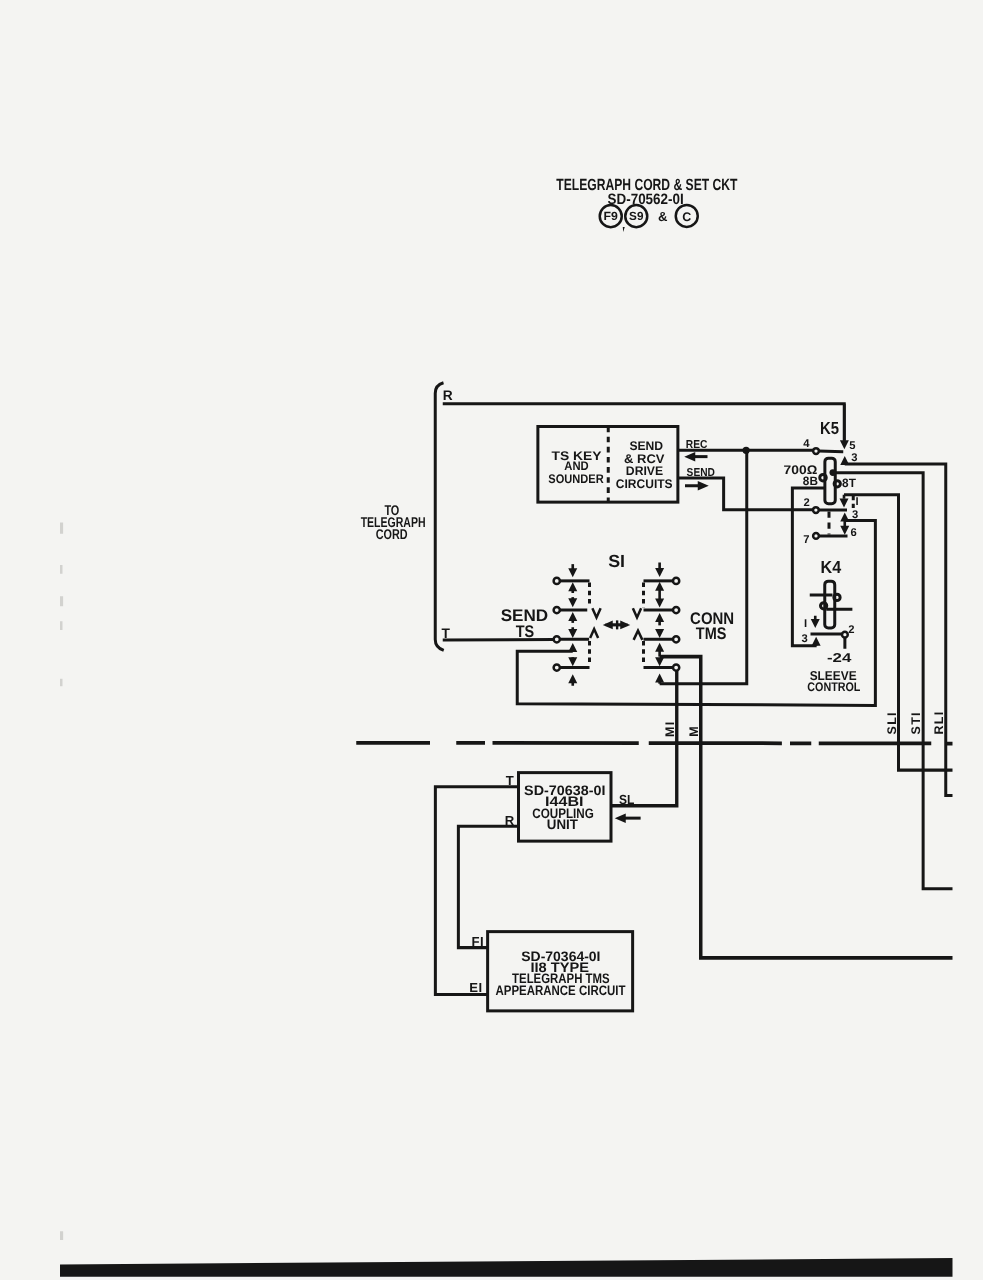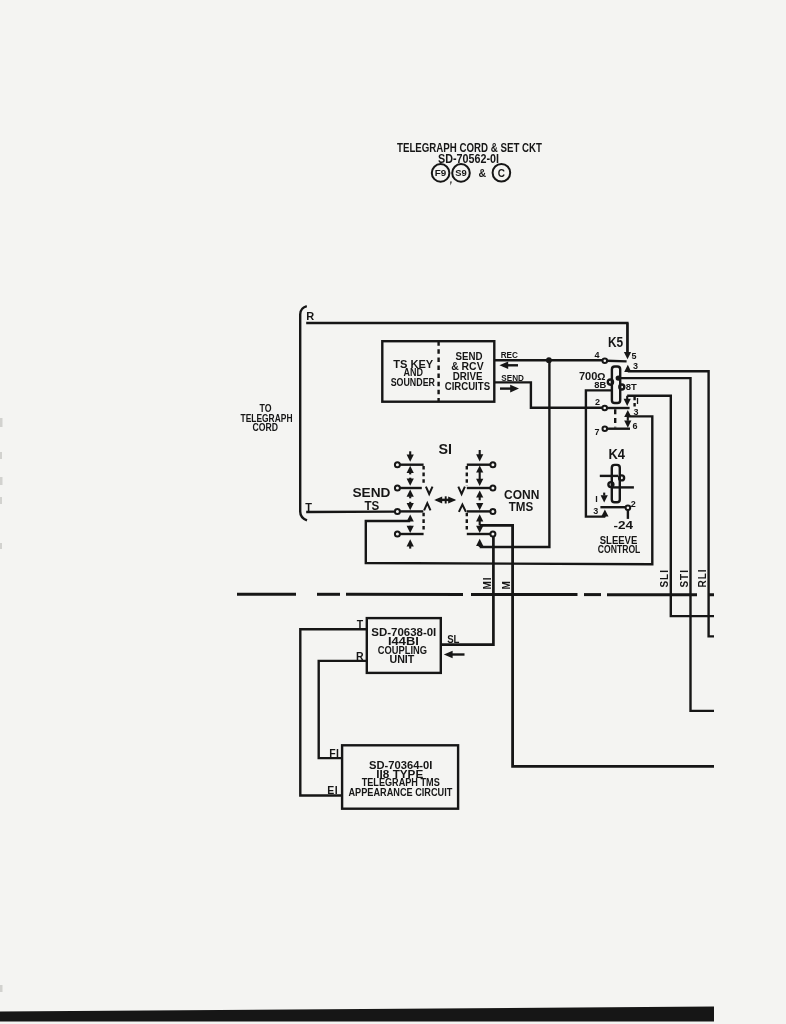--- a/index.html
+++ b/index.html
@@ -1,16 +1,16 @@
 <!DOCTYPE html>
 <html><head>
 <meta charset="utf-8">
 <style>
   html,body{margin:0;padding:0;background:#f4f4f2;}
-  .wrap{width:714px;height:1024px;position:relative;overflow:hidden;}
+  .wrap{width:714px;height:1024px;position:relative;overflow:hidden;padding-left:48px;}
   svg{display:block;}
   text{font-family:"Liberation Sans",sans-serif;font-weight:bold;fill:#161616;}
 </style>
 </head>
 <body>
 <div class="wrap">
 <svg width="786" height="1024" viewBox="0 0 786 1024">
 <rect x="0" y="0" width="786" height="1024" fill="#f4f4f2"></rect>
 <g stroke="#161616" stroke-width="2.4" fill="none" stroke-linecap="butt">
 

